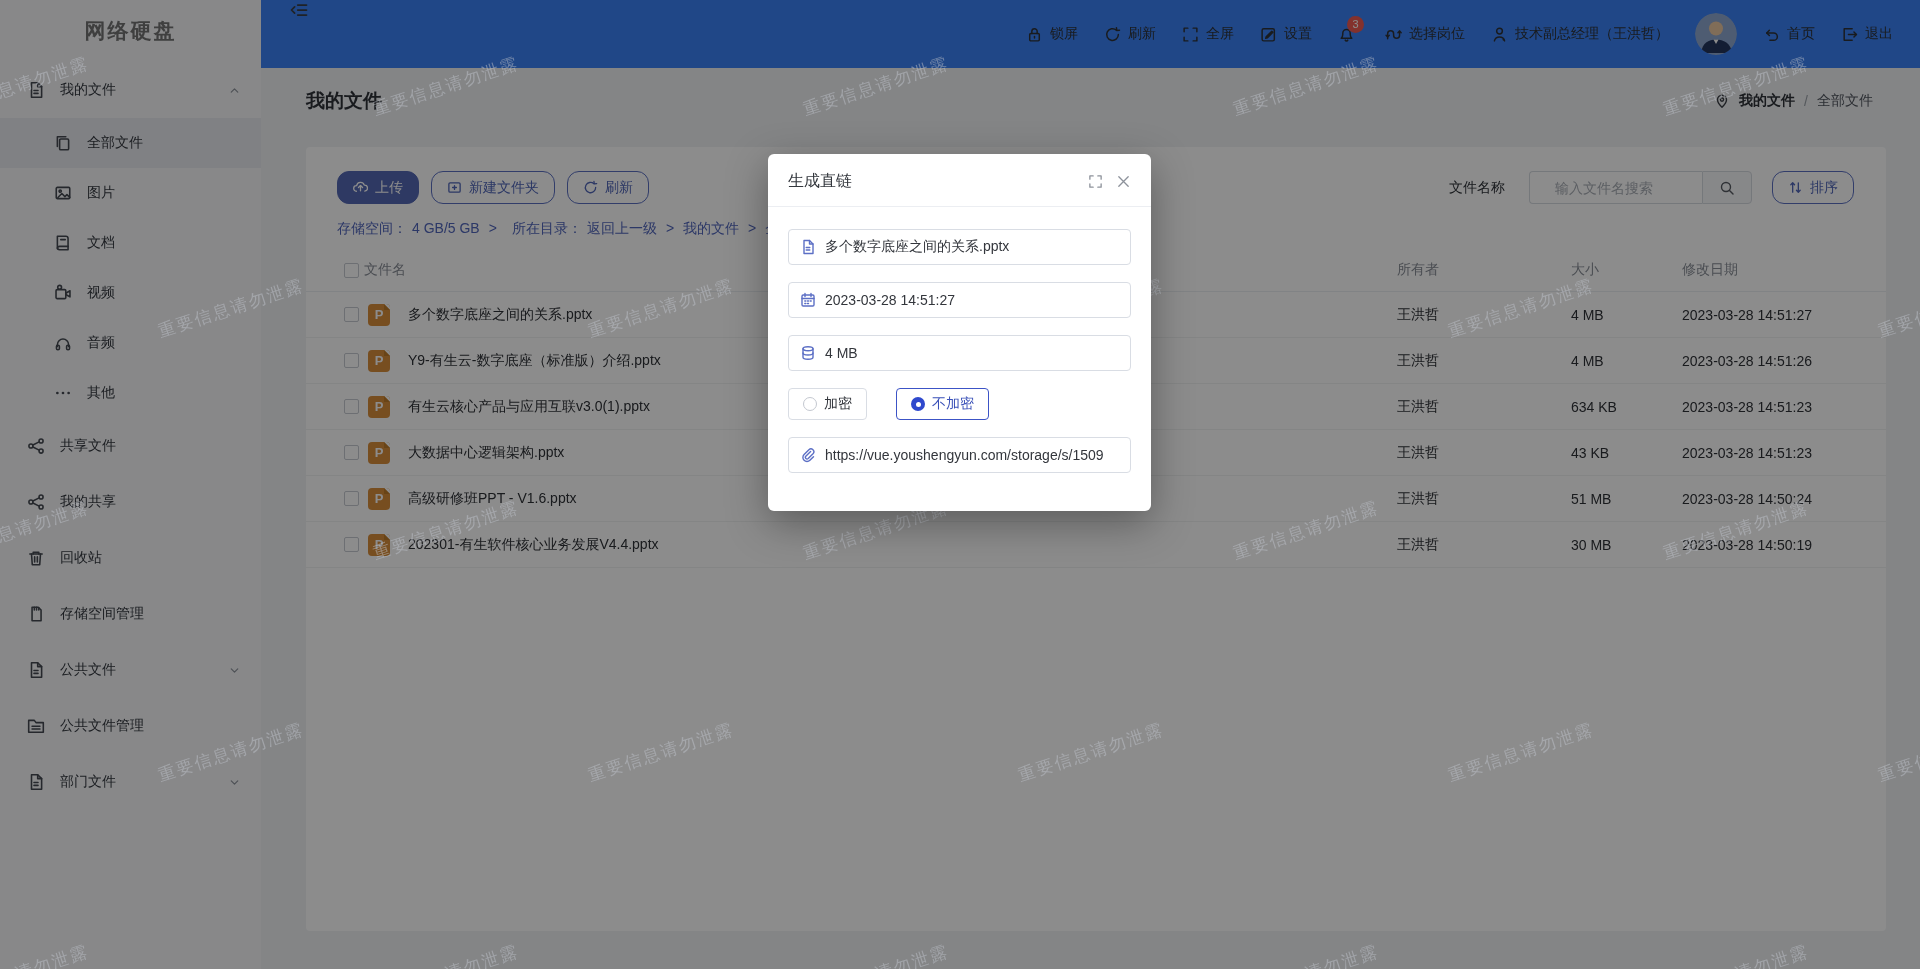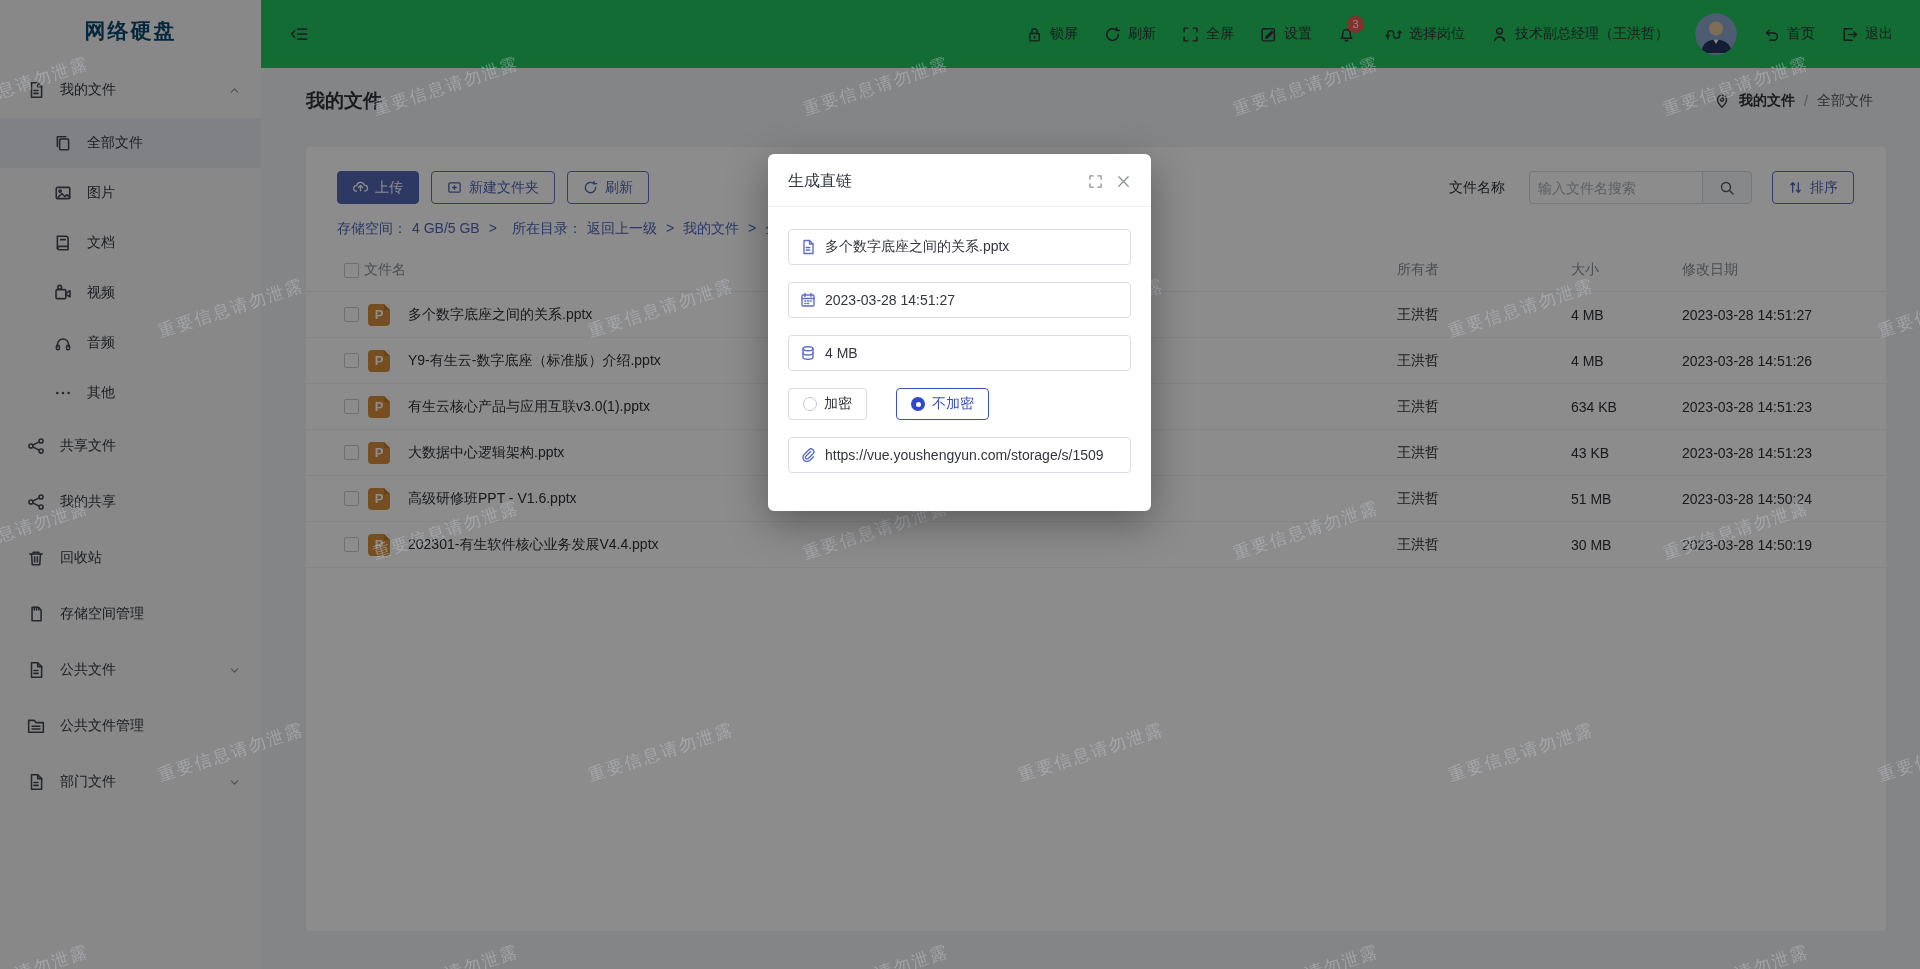--- a/index.html
+++ b/index.html
@@ -4,62 +4,62 @@
 <style>
   html,body{margin:0;padding:0}
   body{width:1920px;height:969px;overflow:hidden;position:relative;
        font-family:"Liberation Sans","DejaVu Sans",sans-serif;background:#f0f2f5;color:#303133}
   .stage{position:absolute;inset:0;width:1920px;height:969px}
   svg.ic{fill:none;stroke:currentColor;stroke-width:1.4;stroke-linecap:round;stroke-linejoin:round}
 
   
   .sidebar{position:absolute;left:0;top:0;width:261px;height:100%;background:#f7f8fa;z-index:1}
   .logo{height:62px;display:flex;align-items:center;justify-content:center;
-        font-size:21px;font-weight:700;color:#0c4a6e;letter-spacing:2px}
+        font-size:21px;font-weight:700;color:#737373;letter-spacing:2px}
   .menu{display:flex;flex-direction:column}
   .mi{display:flex;align-items:center;height:56px;padding:0 20px 0 27px;font-size:14px;color:#34383f;cursor:pointer}
   .mi.sub{height:50px;padding-left:54px}
   .mi.active{background:#e9ebf0}
   .mi svg.ic{width:18px;height:18px;margin-right:15px;flex:none;color:#454a52}
   .mi .lbl{flex:1;white-space:nowrap}
   .mi svg.caret{width:13px;height:13px;color:#8f949c;fill:none;stroke:currentColor;stroke-width:1.5;stroke-linecap:round;stroke-linejoin:round}
 
   
   .main{position:absolute;left:261px;top:0;right:0;height:100%}
-  .topbar{height:68px;background:#22c55e;display:flex;align-items:center;padding:0 27px 0 28px}
+  .topbar{height:68px;background:#3b82f6;display:flex;padding:0 27px 0 28px}
   .fold{width:20px;height:20px;color:#3a3f46;cursor:pointer}
   .top-right{margin-left:auto;display:flex;align-items:center;gap:26px}
   .titem{display:flex;align-items:center;gap:7px;font-size:14px;color:#2e3238;cursor:pointer;white-space:nowrap}
   .titem svg.ic{width:17px;height:17px}
   .bellwrap{position:relative;margin-right:4px}
   .badge{position:absolute;top:-10px;right:-9px;min-width:17px;height:17px;border-radius:9px;background:#ee5a52;
          color:#fff;font-size:11px;display:flex;align-items:center;justify-content:center;padding:0 4px;box-sizing:border-box}
   .avatar{width:42px;height:42px;border-radius:50%;overflow:hidden;flex:none;cursor:pointer}
 
   .content{position:absolute;top:68px;left:0;right:0;bottom:0;background:#f0f2f5}
   .page-head{display:flex;align-items:center;padding:20px 47px 0 45px}
   .page-title{font-size:19px;font-weight:600;color:#2e3238;margin:0}
   .crumb{margin-left:auto;display:flex;align-items:center;gap:9px;font-size:14px}
   .crumb svg.ic{width:16px;height:16px;color:#3c4046}
   .crumb .root{font-weight:700;color:#2e3238;cursor:pointer}
   .crumb .sep{color:#9aa0a8}
   .crumb .cur{color:#50555d;cursor:pointer}
 
   .card{position:absolute;left:45px;right:34px;top:79px;bottom:38px;background:#fff;border-radius:4px;overflow:hidden}
   .toolbar{display:flex;align-items:center;padding:24px 32px 0 31px}
-  .btn{height:33px;display:inline-flex;align-items:center;gap:7px;font-size:14px;border-radius:4px;
+  .btn{height:33px;display:inline-flex;align-items:center;gap:7px;font-size:14px;border-radius:12px;
        padding:0 15px;cursor:pointer;box-sizing:border-box;white-space:nowrap}
   .btn svg.ic{width:15px;height:15px}
   .btn.primary{background:#5468b4;color:#fff;border:1px solid #5468b4}
   .btn.ghost{background:#fff;color:#5066b8;border:1px solid #5b70c2}
   .btn + .btn{margin-left:12px}
   .search-group{margin-left:auto;display:flex;align-items:center}
   .fn-label{font-size:14px;color:#2e3238;margin-right:24px}
   .search-input{width:173px;height:33px;border:1px solid #d6dae1;border-right:none;border-radius:4px 0 0 4px;
-       padding:0 8px;font-size:14px;color:#33363c;outline:none;background:#fff;box-sizing:border-box;font-family:inherit}
+       padding:0 25px;font-size:14px;color:#33363c;outline:none;background:#fff;box-sizing:border-box;font-family:inherit}
   .search-input::placeholder{color:#a8adb5}
   .search-btn{width:50px;height:33px;border:1px solid #d6dae1;border-radius:0 4px 4px 0;background:#f6f7f9;
        display:flex;align-items:center;justify-content:center;color:#565b63;cursor:pointer;box-sizing:border-box}
   .search-btn svg.ic{width:16px;height:16px}
   .sort-btn{margin-left:20px}
 
   .pathbar{padding:16px 32px 0 31px;font-size:14px;color:#5166bc;display:flex;gap:9px;white-space:nowrap}
   .pathbar .lk{cursor:pointer}
 
   .table{margin-top:11px}

